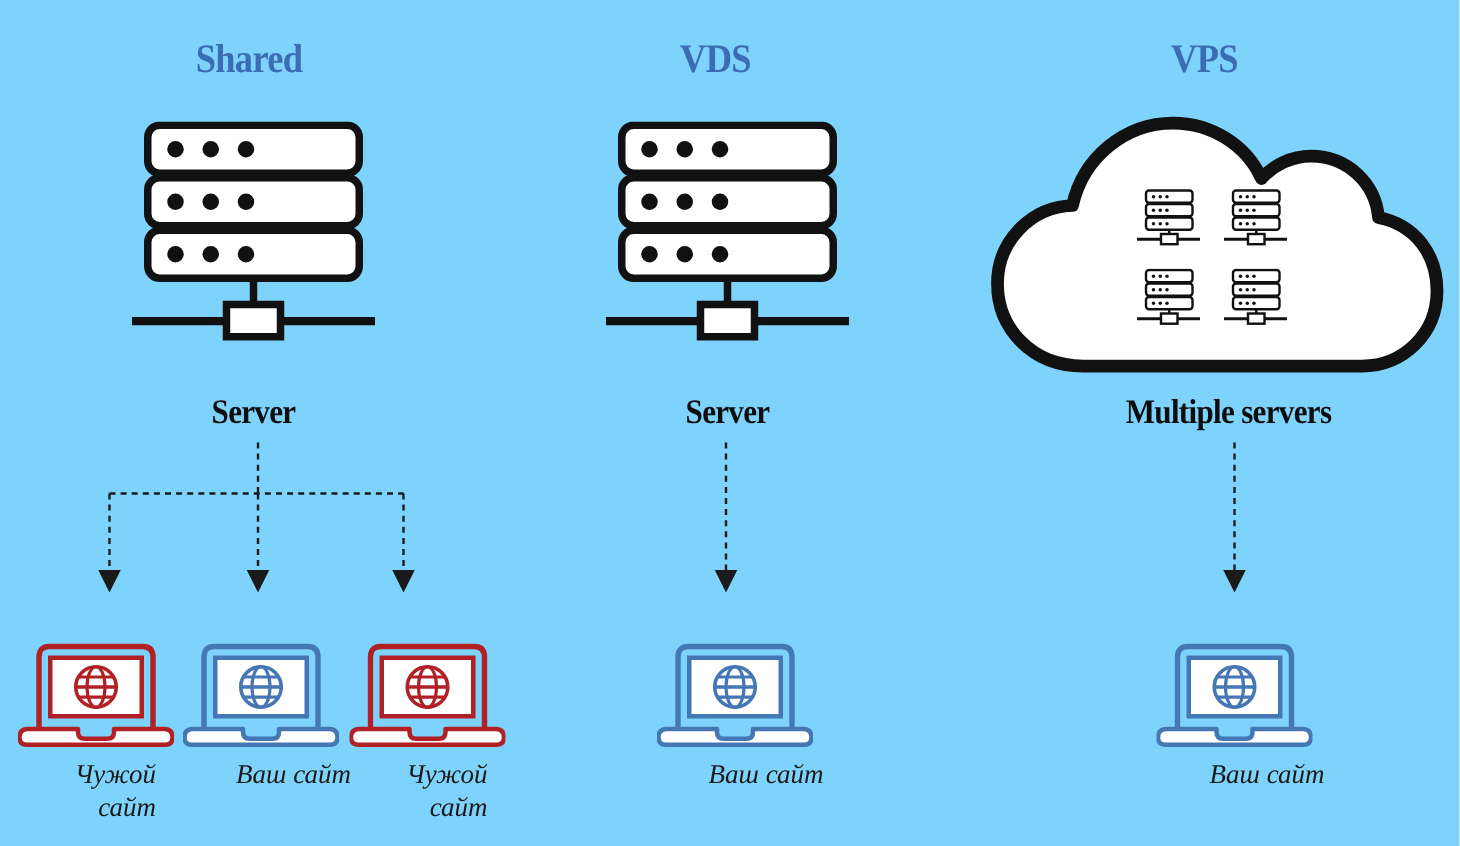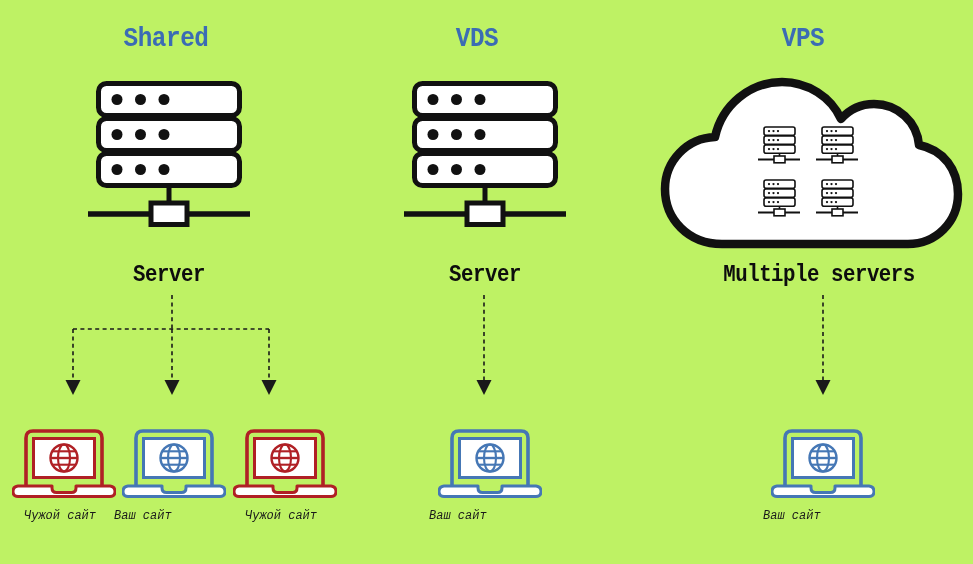--- a/index.html
+++ b/index.html
@@ -1,24 +1,24 @@
 <!DOCTYPE html>
 <html style="--heading-blue: #3B6CB4; --icon-black: #111111; --laptop-red: #B02025; --laptop-blue: #4577B5; --caption-color: #1A1A1A;"><head>
 <meta charset="utf-8">
 <style>
   html,body{margin:0;padding:0;background:#fff;}
-  #page{position:relative;width:973px;height:564px;background:#bef264;overflow:hidden;
-        font-family:Liberation Mono, monospace;}
+  #page{position:relative;width:973px;height:564px;background:#7dd3fc;overflow:hidden;
+        font-family:Liberation Serif, serif;}
   .abs{position:absolute;}
   .hdr{position:absolute;top:24px;font-size:27px;font-weight:700;letter-spacing:-.5px;
        color:var(--heading-blue,#3b6cb4);transform:translateX(-50%) scaleX(.9);white-space:nowrap;}
   .srv-label{position:absolute;top:262px;font-size:23px;font-weight:700;letter-spacing:-.5px;
        color:#0d0d0d;transform:translateX(-50%) scaleX(.9);white-space:nowrap;}
-  .caption{position:absolute;top:505px;font-size:12px;font-style:italic;line-height:22px;
-       color:var(--caption-color,#1a1a1a);text-align:left;}
+  .caption{position:absolute;top:505px;font-size:18px;font-style:italic;line-height:22px;
+       color:var(--caption-color,#1a1a1a);text-align:right;}
   .ink{color:var(--icon-black,#111111);}
   .red{color:var(--laptop-red,#b02025);}
   .blue{color:var(--laptop-blue,#4577b5);}
   svg{display:block;}
   #defs-svg{position:absolute;width:0;height:0;overflow:hidden;}
 </style>
 </head>
 <body>
 
 <svg id="defs-svg" xmlns="http://www.w3.org/2000/svg" aria-hidden="true">

